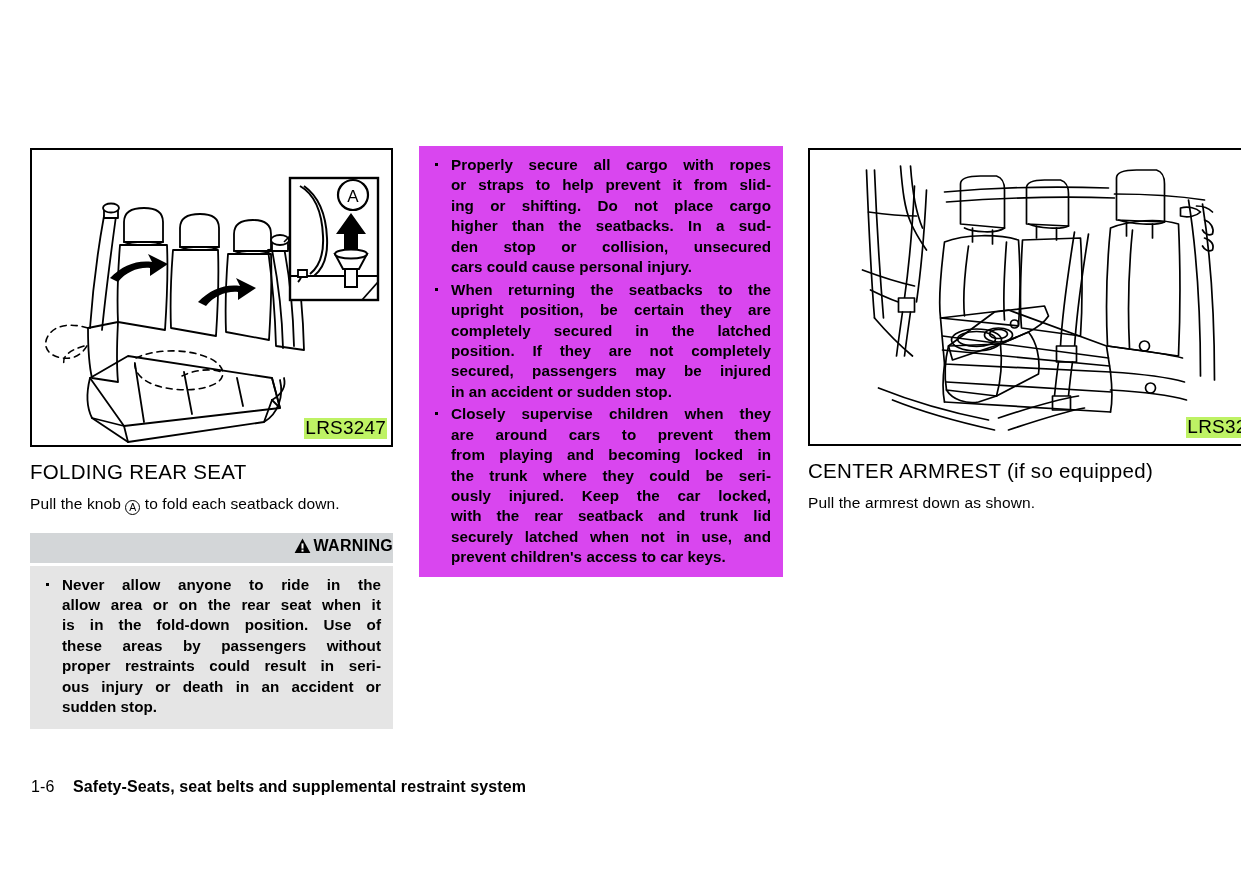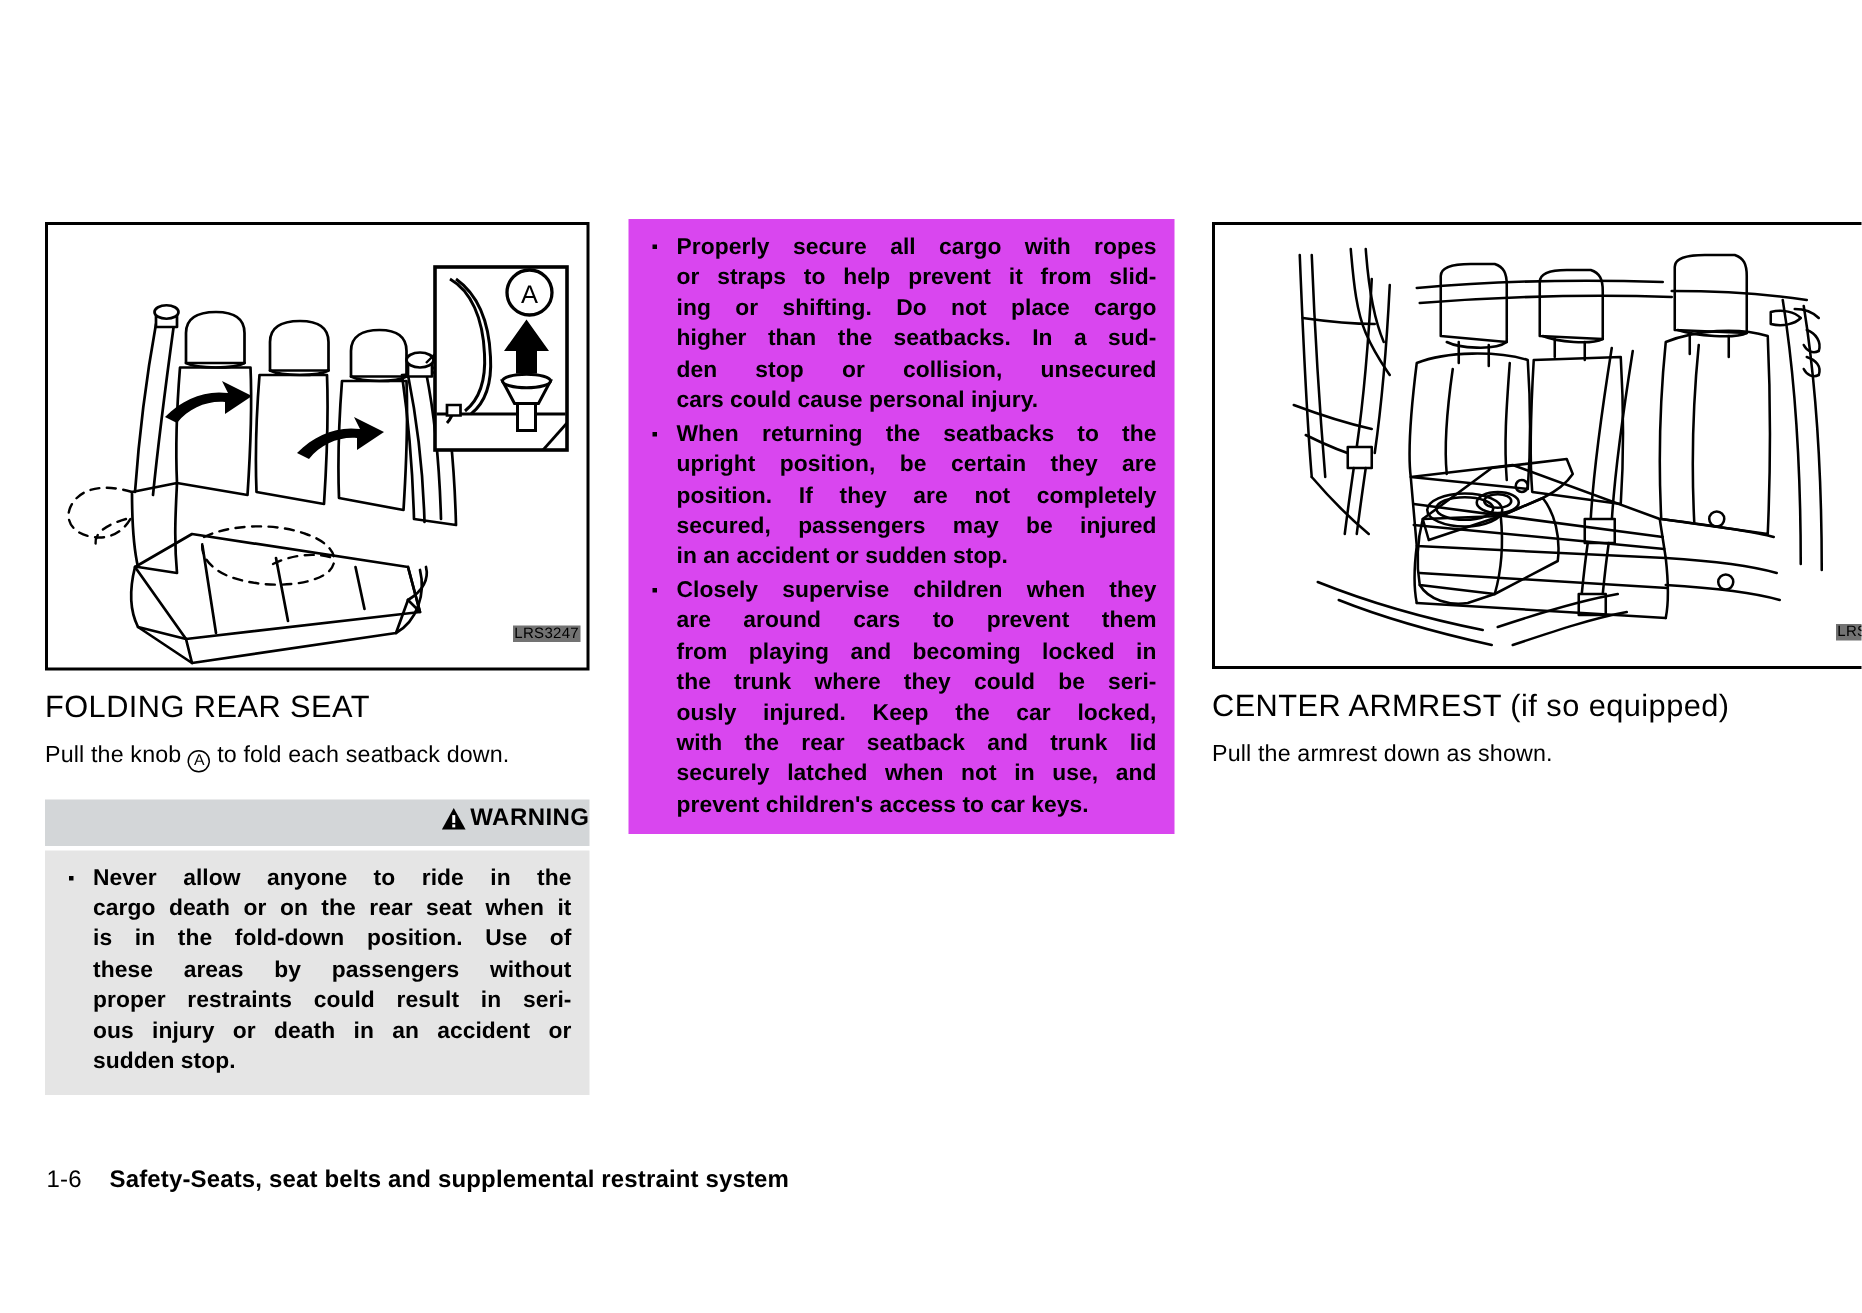--- a/index.html
+++ b/index.html
@@ -23,26 +23,26 @@
     position: relative;
     border: 2px solid #000;
     background: #fff;
     width: 100%;
   }
   .fig-left  { height: 299px; }
   .fig-right { height: 298px; }
   .figure svg { display: block; width: 100%; height: 100%; }
   .fig-code {
     position: absolute;
-    right: 4px; bottom: 17px;
-    font-size: 10px;
+    right: 4px; bottom: 6px;
+    font-size: 19px;
     letter-spacing: 0.2px;
     font-family: "Liberation Sans", sans-serif;
     color: #000;
-    background: #737373;
+    background: #bef264;
     padding: 0 1px;
     line-height: 1.1;
   }
 
   
   .sec-heading {
     font-size: 20.5px;
     font-weight: 300;
     letter-spacing: 0.3px;
     margin: 13px 0 9px 0;
@@ -246,21 +246,21 @@
           <rect x="7.5" y="11.6" width="2" height="2" fill="#fff"></rect>
         </svg>
         <span>WARNING</span>
       </span>
     </div>
 
     <div class="warn-body">
       <ul class="bullets">
         <li>
           <span class="ln j">Never  allow  anyone  to  ride  in  the</span>
-          <span class="ln j">cargo death or on the rear seat when it</span>
+          <span class="ln j">allow area or on the rear seat when it</span>
           <span class="ln j">is  in  the  fold-down  position.  Use  of</span>
           <span class="ln j">these  areas  by  passengers  without</span>
           <span class="ln j">proper restraints could result in seri-</span>
           <span class="ln j">ous  injury  or  death  in  an  accident  or</span>
           <span class="ln">sudden stop.</span>
         </li>
       </ul>
     </div>
   </div>
 
@@ -273,20 +273,21 @@
           <span class="ln j">or straps to help prevent it from slid-</span>
           <span class="ln j">ing  or  shifting.  Do  not  place  cargo</span>
           <span class="ln j">higher than the seatbacks. In a sud-</span>
           <span class="ln j">den  stop  or  collision,  unsecured</span>
           <span class="ln">cars could cause personal injury.</span>
         </li>
 
         <li>
           <span class="ln j">When returning the seatbacks to the</span>
           <span class="ln j">upright position, be certain they are</span>
+          <span class="ln j">completely  secured  in  the  latched</span>
           <span class="ln j">position.  If  they  are  not  completely</span>
           <span class="ln j">secured, passengers may be injured</span>
           <span class="ln">in an accident or sudden stop.</span>
         </li>
 
         <li>
           <span class="ln j">Closely supervise children when they</span>
           <span class="ln j">are  around  cars  to  prevent  them</span>
           <span class="ln j">from playing and becoming locked in</span>
           <span class="ln j">the  trunk  where  they  could  be  seri-</span>

